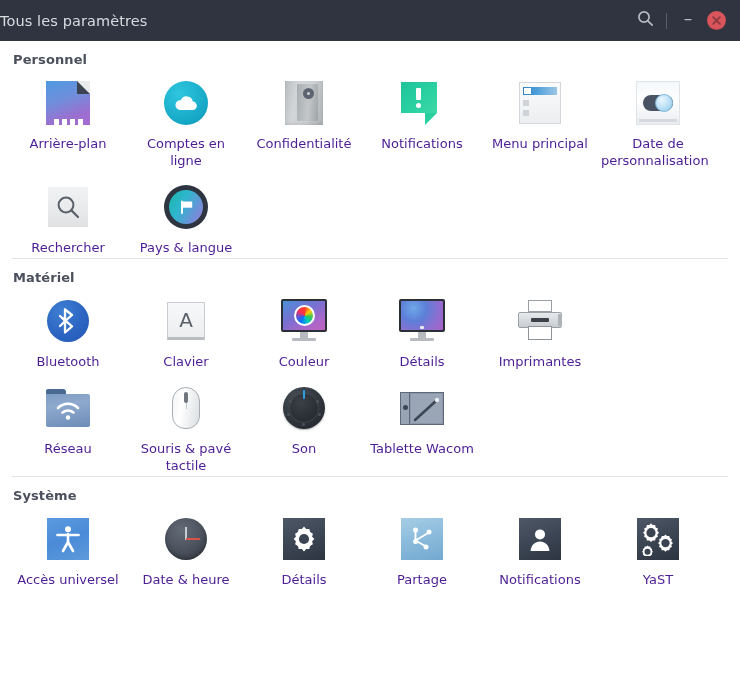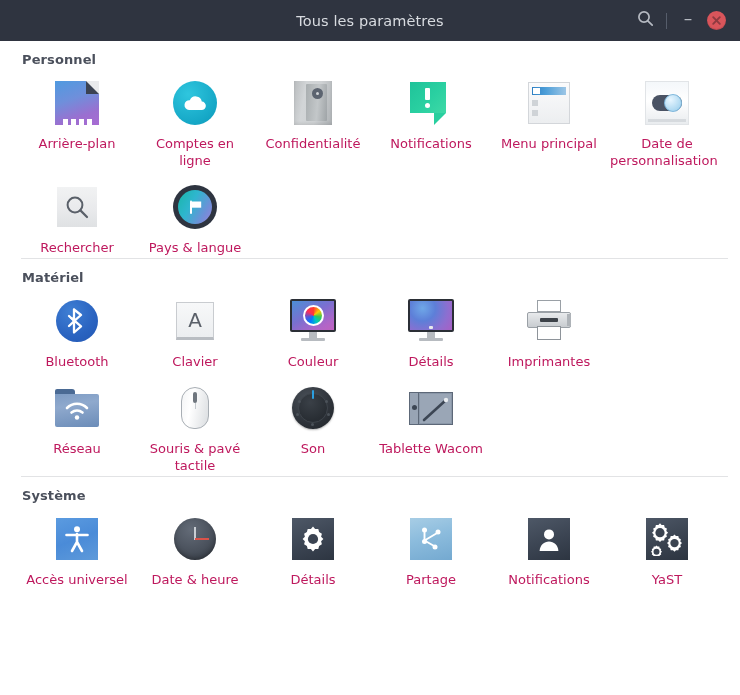--- a/index.html
+++ b/index.html
@@ -20,21 +20,21 @@
     overflow: hidden;
   }
 
   
   .titlebar {
     position: relative;
     height: 41px;
     background: #2f3440;
     display: flex;
     align-items: center;
-    justify-content: center;
+    justify-content: flex-start;
     flex: none;
   }
   .titlebar-title {
     font-size: 14.5px;
     color: #d8dbe0;
     letter-spacing: .1px;
   }
   .titlebar-controls {
     position: absolute;
     right: 10px;
@@ -63,21 +63,21 @@
   .close-circle {
     width: 19px; height: 19px;
     border-radius: 50%;
     background: #d9555b;
     display: flex; align-items: center; justify-content: center;
     box-shadow: inset 0 -1px 1px rgba(0,0,0,.14);
   }
 
   
   .content {
-    padding: 0 0 0 9px;
+    padding: 0 0 0 0;
     height: 654px;
     background: #fff;
   }
   .section { padding: 0; }
   .divider {
     height: 1px;
     background: #e2e3e5;
     margin: 0 12px;
   }
   .section-title {
@@ -106,21 +106,21 @@
   .tile-icon {
     width: 48px; height: 48px;
     position: relative;
     display: flex; align-items: center; justify-content: center;
     flex: none;
   }
   .tile-label {
     margin-top: 8px;
     font-size: 13px;
     line-height: 17px;
-    color: #be185d;
+    color: #4c1d95;
     text-align: center;
     width: 112px;
     max-height: 34px;
     overflow: hidden;
     white-space: normal;
   }
   .tile.clip .tile-label {
     width: 112px;
     white-space: nowrap;
     overflow: hidden;

